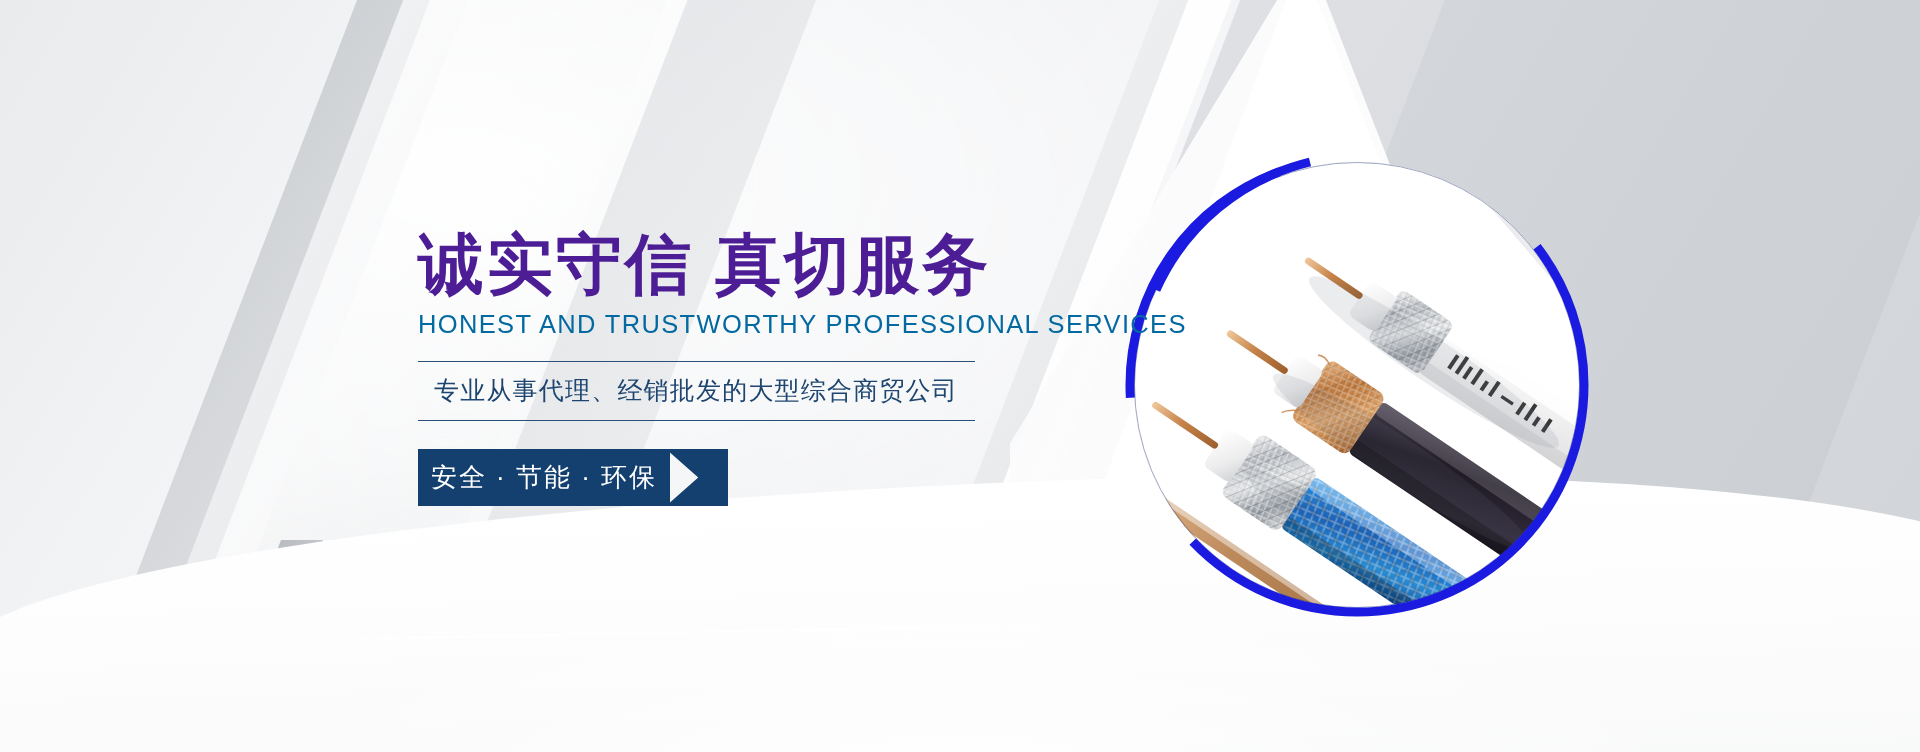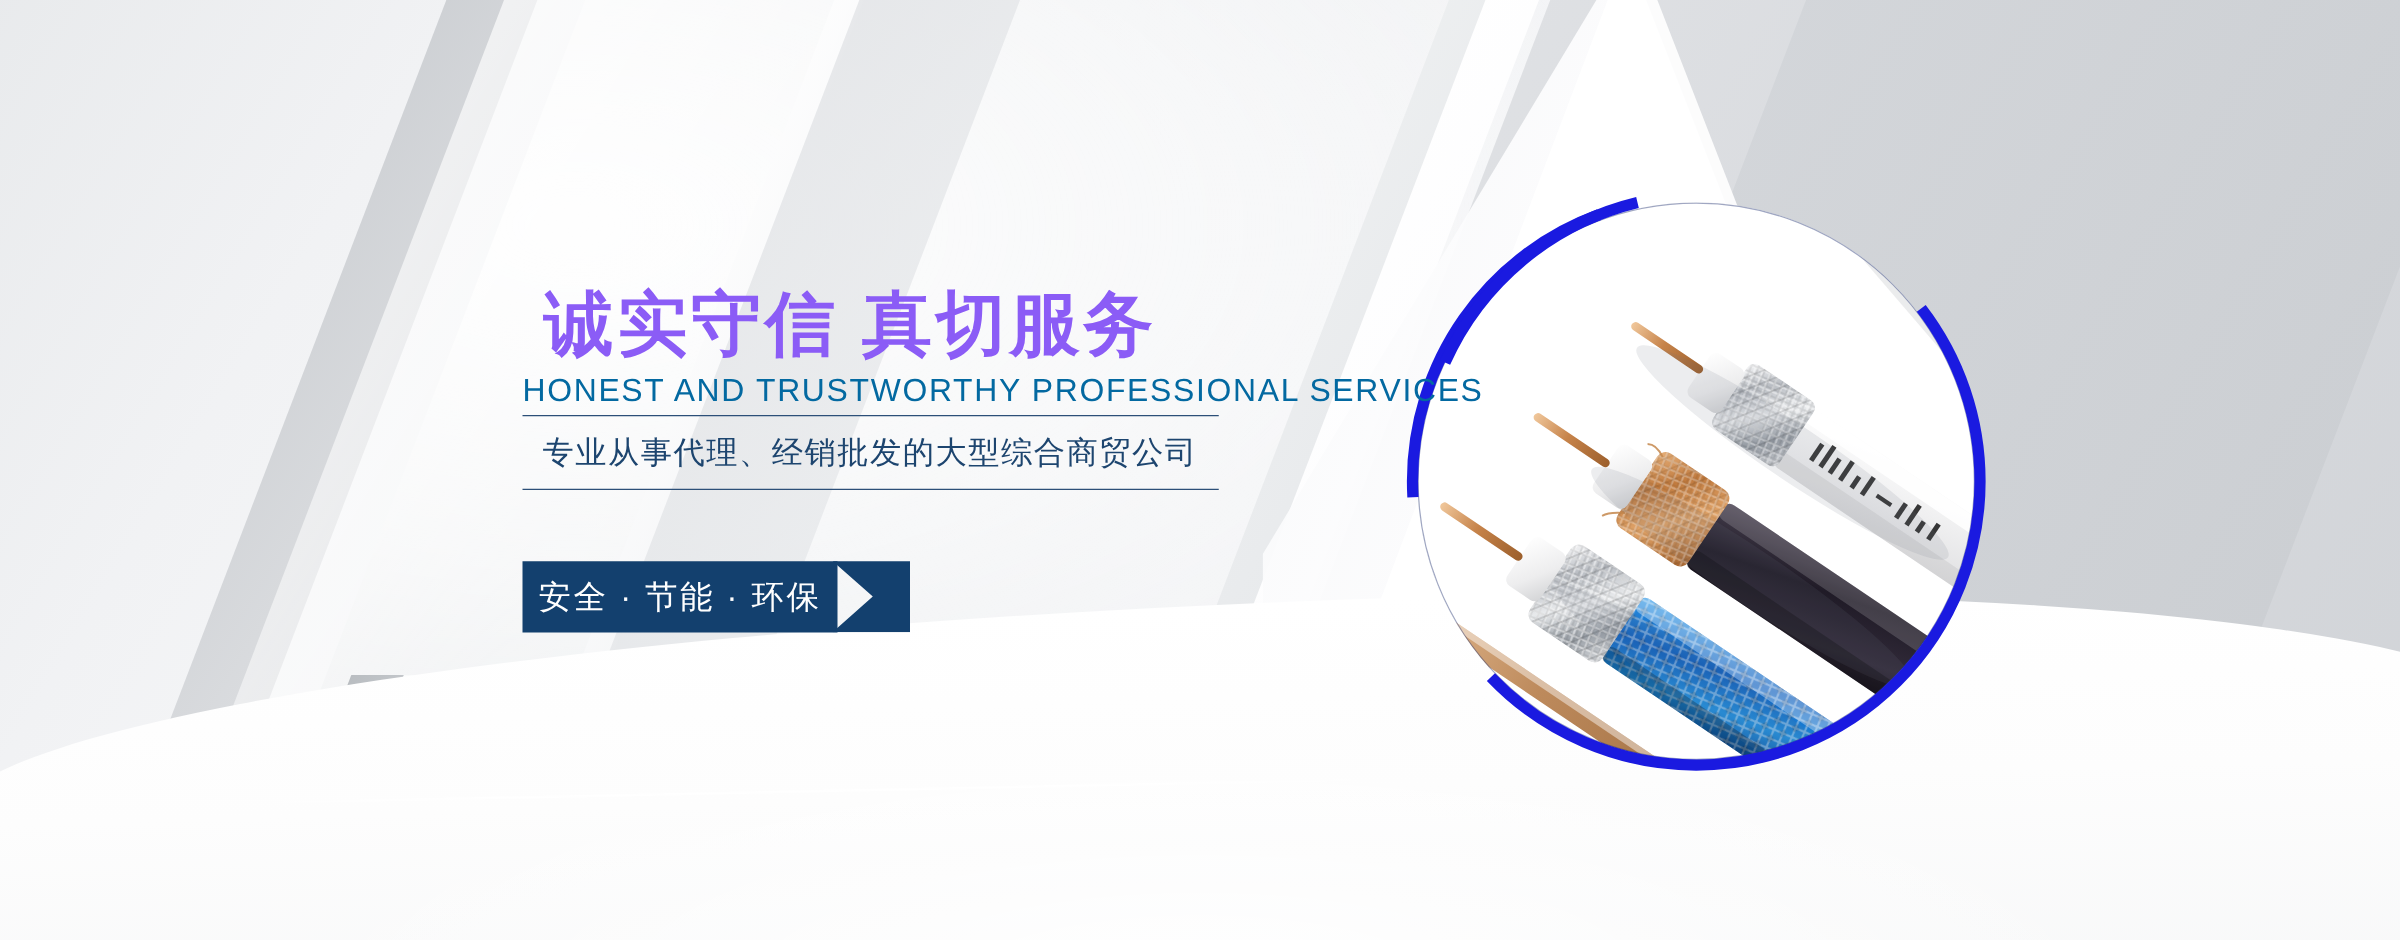--- a/index.html
+++ b/index.html
@@ -154,51 +154,50 @@
     background:linear-gradient(100deg,#fafbfb 0%,#eef0f1 100%);
   }
 
   
   .content{
     position:absolute;
     left:418px; top:228px;
     width:660px;
   }
   .headline{
-    font-size:56px;
+    font-size:66px;
     font-weight:bold;
     letter-spacing:3px;
-    color:#8b5cf6;
+    color:#4c1d95;
     line-height:1.12;
     white-space:nowrap;
-    margin-left:17px;
   }
   .subhead-en{
     margin-top:8px;
     font-size:25.5px;
     letter-spacing:1.35px;
     color:#0369a1;
     white-space:nowrap;
   }
   .rule-box{
-    margin-top:4px;
+    margin-top:22px;
     border-top:1px solid #2c4f78;
     border-bottom:1px solid #2c4f78;
     width:557px;
     padding:12px 0 13px 0;
   }
   .subhead-cn{
     font-size:25px;
     letter-spacing:1.2px;
     color:#1d456f;
     white-space:nowrap;
     padding-left:16px;
   }
   .tag-wrap{
-    margin-top:57px;
+    margin-top:28px;
     position:relative;
     width:310px;
     height:69px;
   }
   .tag-notch{
     position:absolute;
     right:0; top:0; width:62px; height:57px;
     background:#13406e;
     clip-path:polygon(0 0, 100% 0, 100% 100%, 0 100%, 52% 50%);
   }

